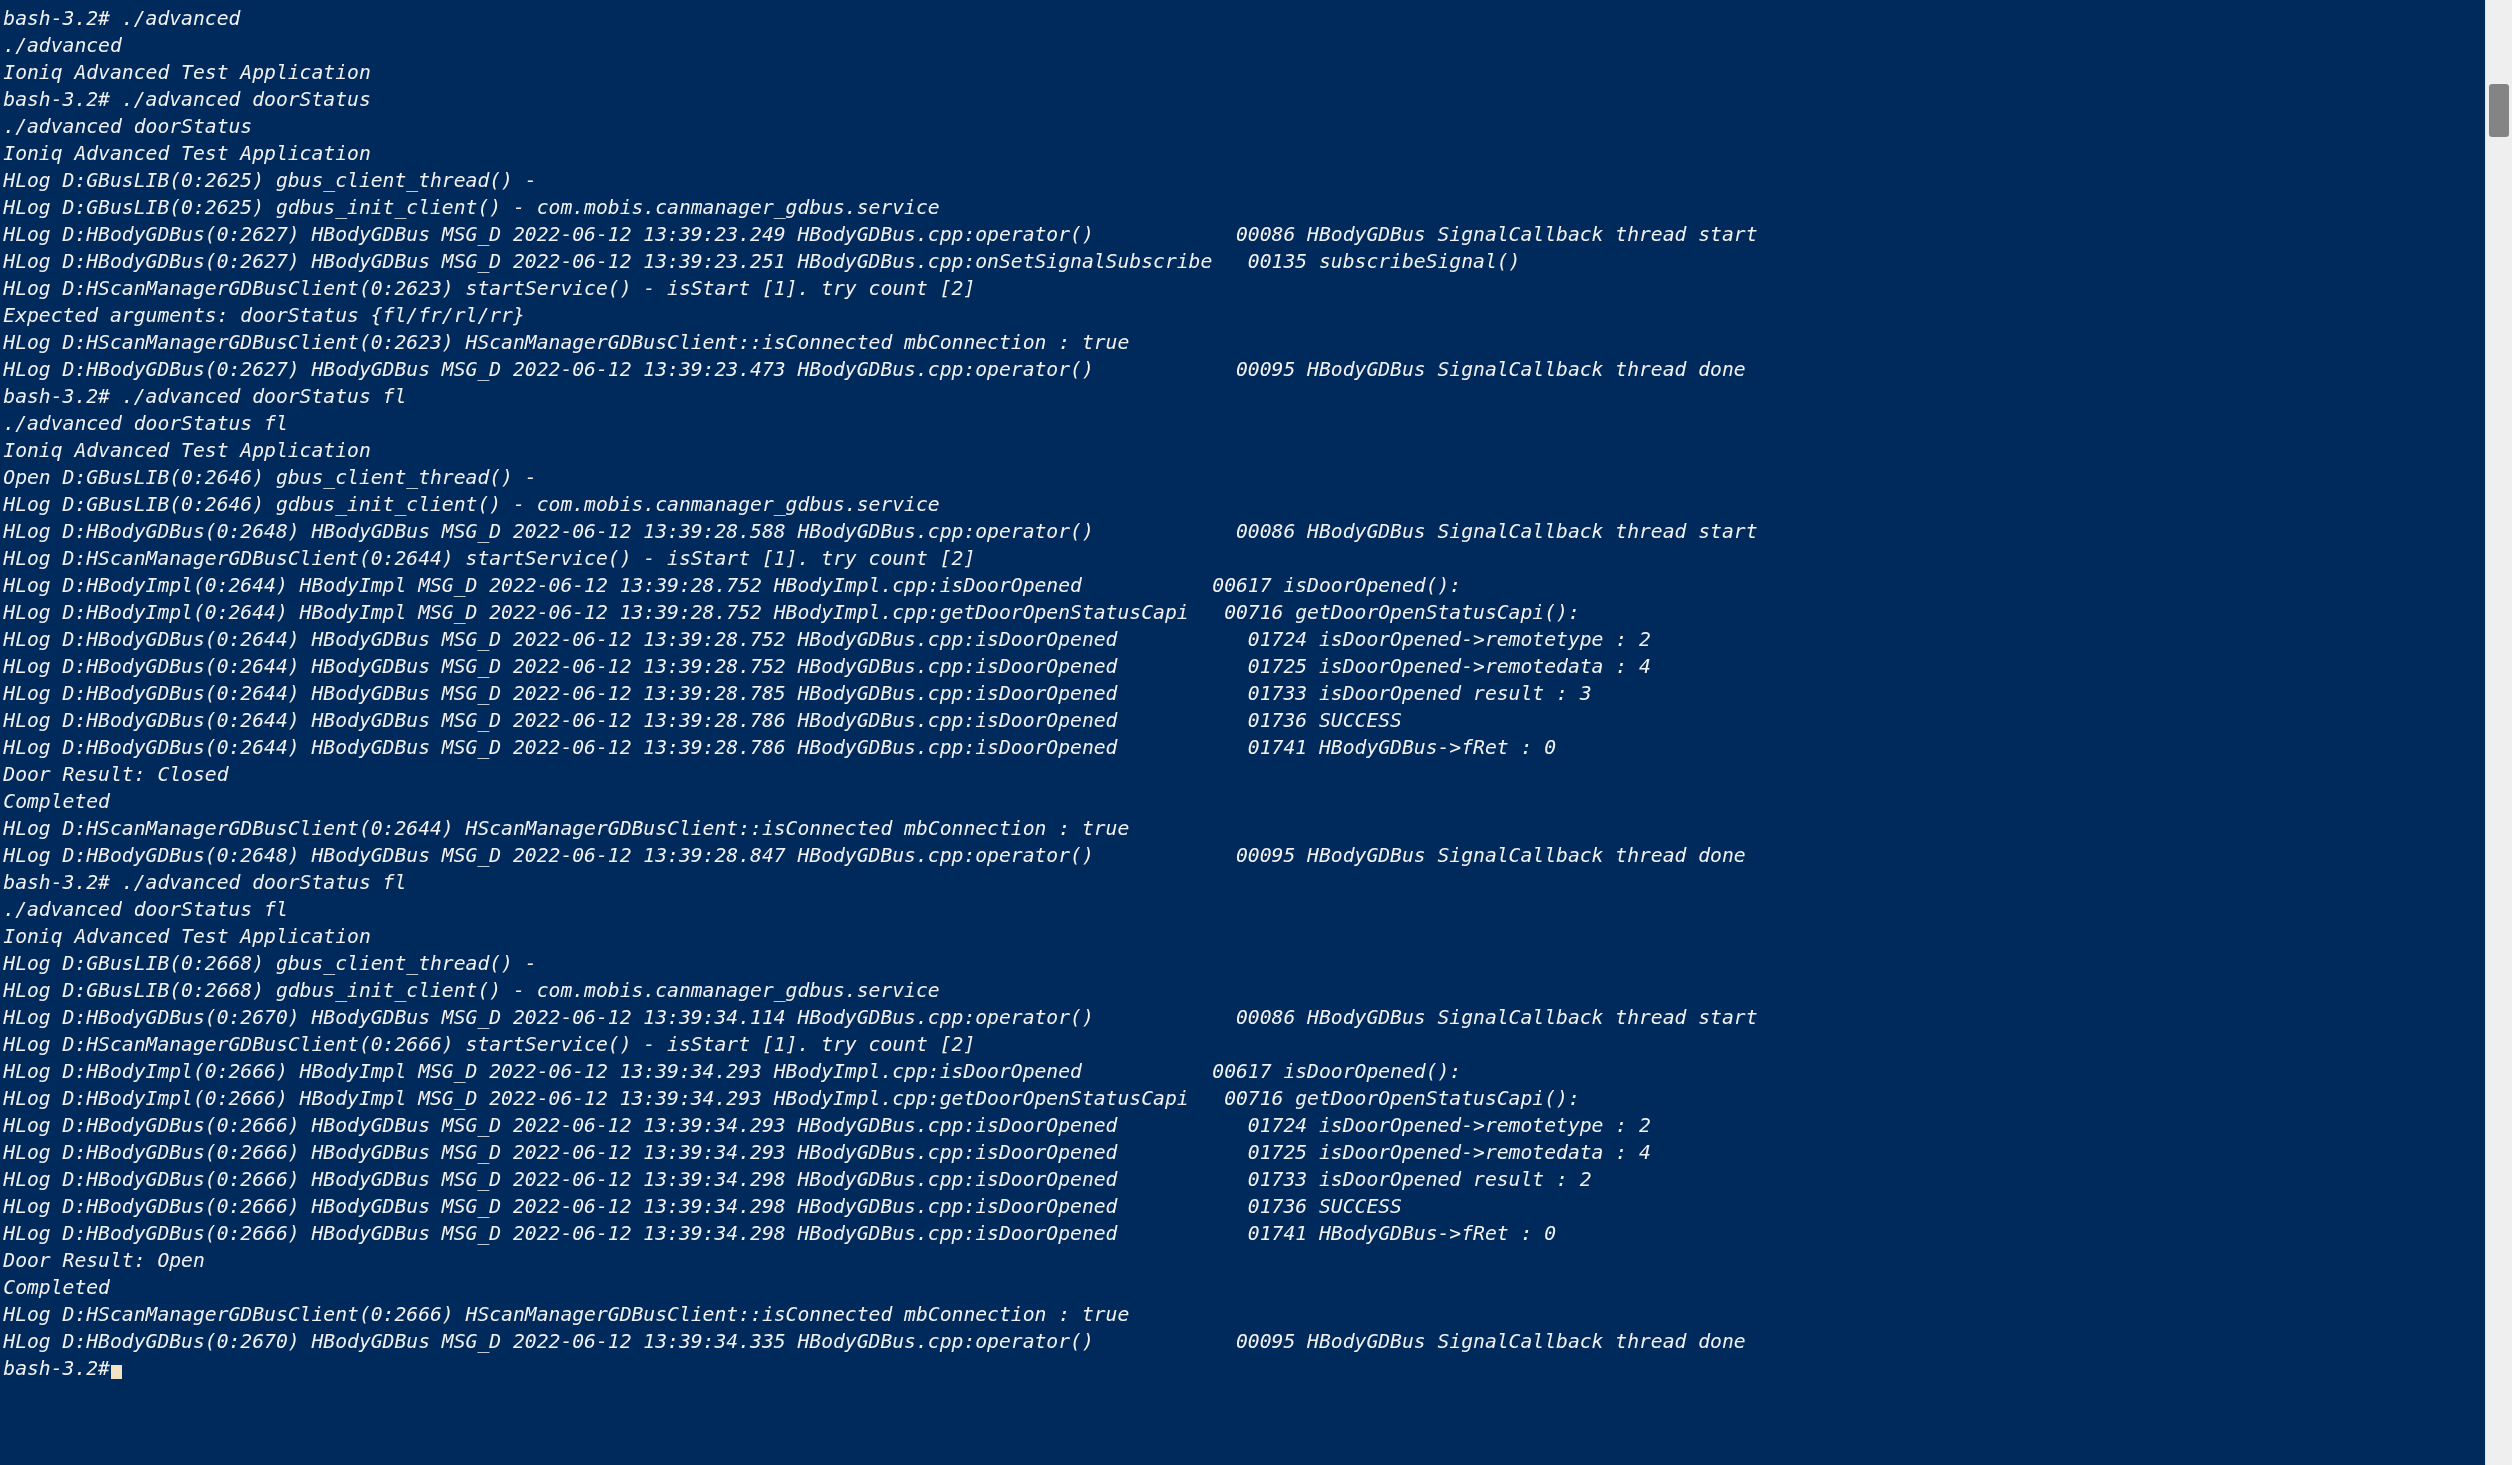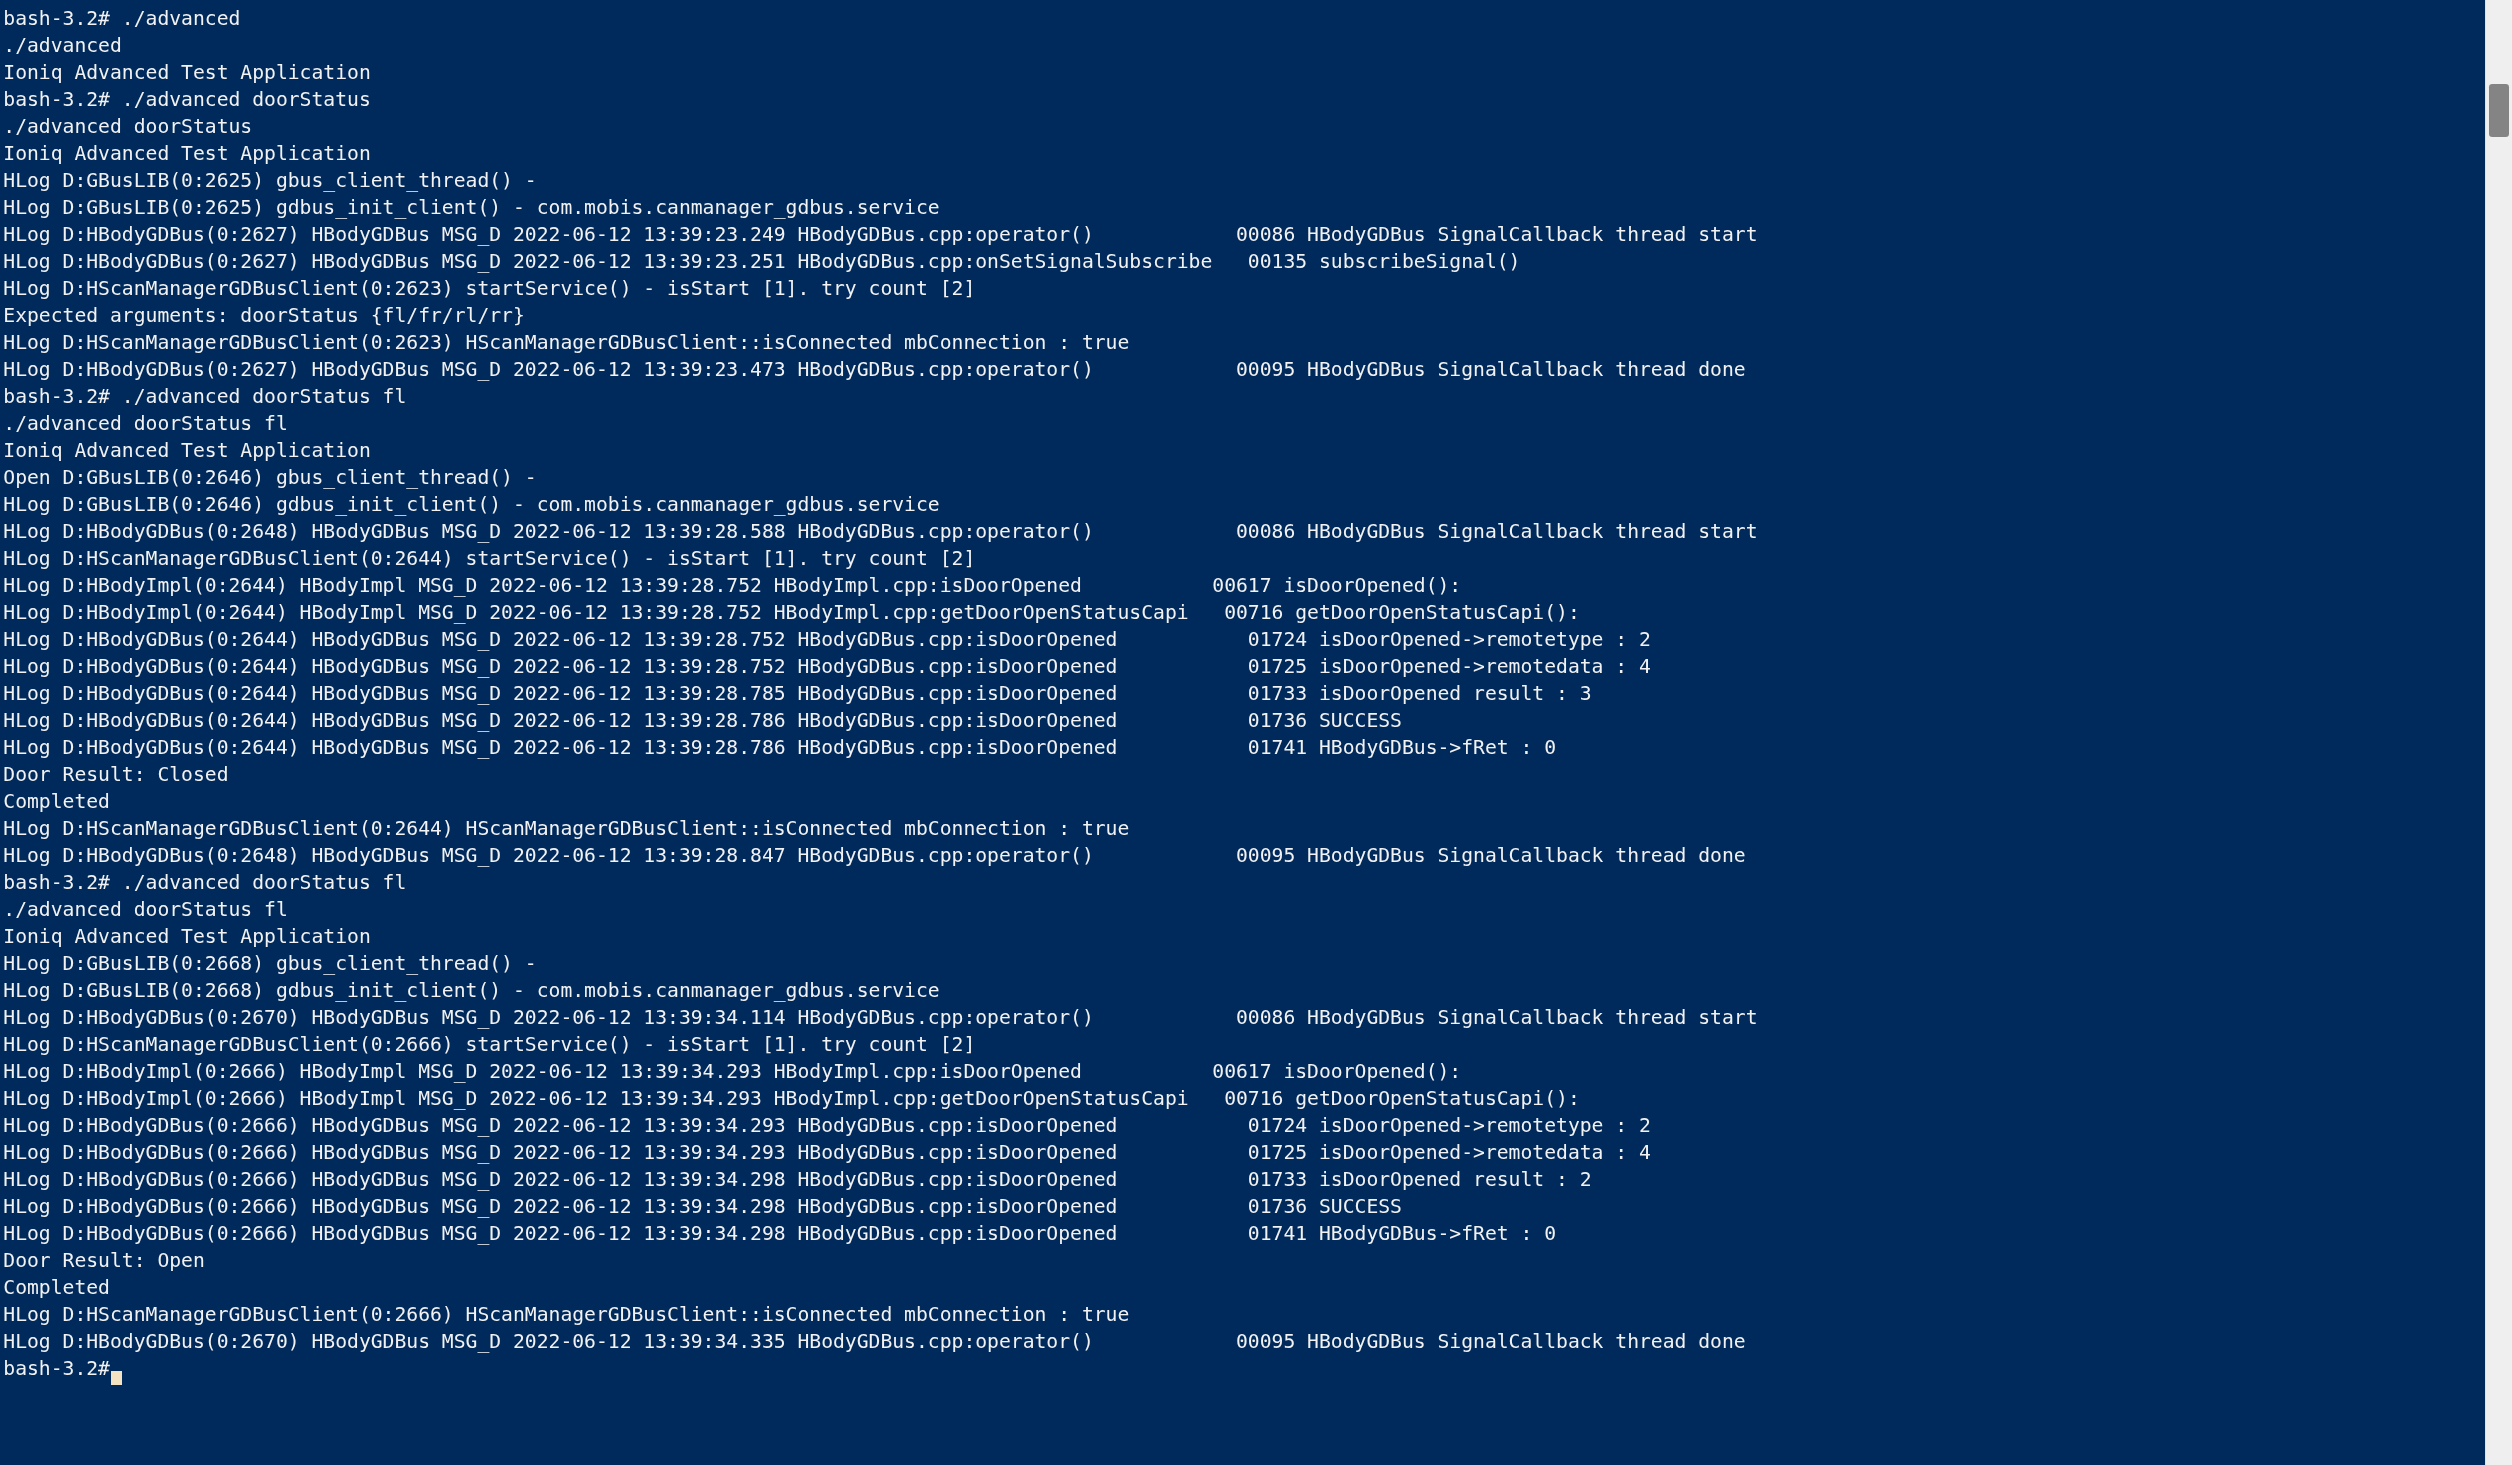--- a/index.html
+++ b/index.html
@@ -41,21 +41,21 @@
     -webkit-font-smoothing: antialiased;
   }
   .cursor-line {
     font-family: "DejaVu Sans Mono", "Liberation Mono", monospace;
     font-size: 19.7px;
     line-height: 27px;
     color: #f2f2f2;
     white-space: pre;
     height: 27px;
     display: flex;
-    align-items: flex-end;
+    align-items: center;
   }
   .cursor-block {
     display: inline-block;
     width: 11px;
     height: 14.2px;
     background: #f3e3c3;
     margin-left: 0.8px;
     vertical-align: baseline;
     position: relative;
     top: 3.3px;
@@ -77,21 +77,21 @@
     top: 84px;
     width: 20px;
     height: 53px;
     background: #848484;
     border-radius: 3.3px;
   }
 </style>
 </head>
 <body>
 
-<div id="terminal" style="background: #4d7c0f;">
+<div id="terminal" style="background: #4d7c0f; font-style: italic;">
 
   <div id="screen" style="background: rgb(0, 42, 92);">
     <div id="lines-container">
         <div class="line">bash-3.2# ./advanced</div>
         <div class="line">./advanced</div>
         <div class="line">Ioniq Advanced Test Application</div>
         <div class="line">bash-3.2# ./advanced doorStatus</div>
         <div class="line">./advanced doorStatus</div>
         <div class="line">Ioniq Advanced Test Application</div>
         <div class="line">HLog D:GBusLIB(0:2625) gbus_client_thread() -</div>

